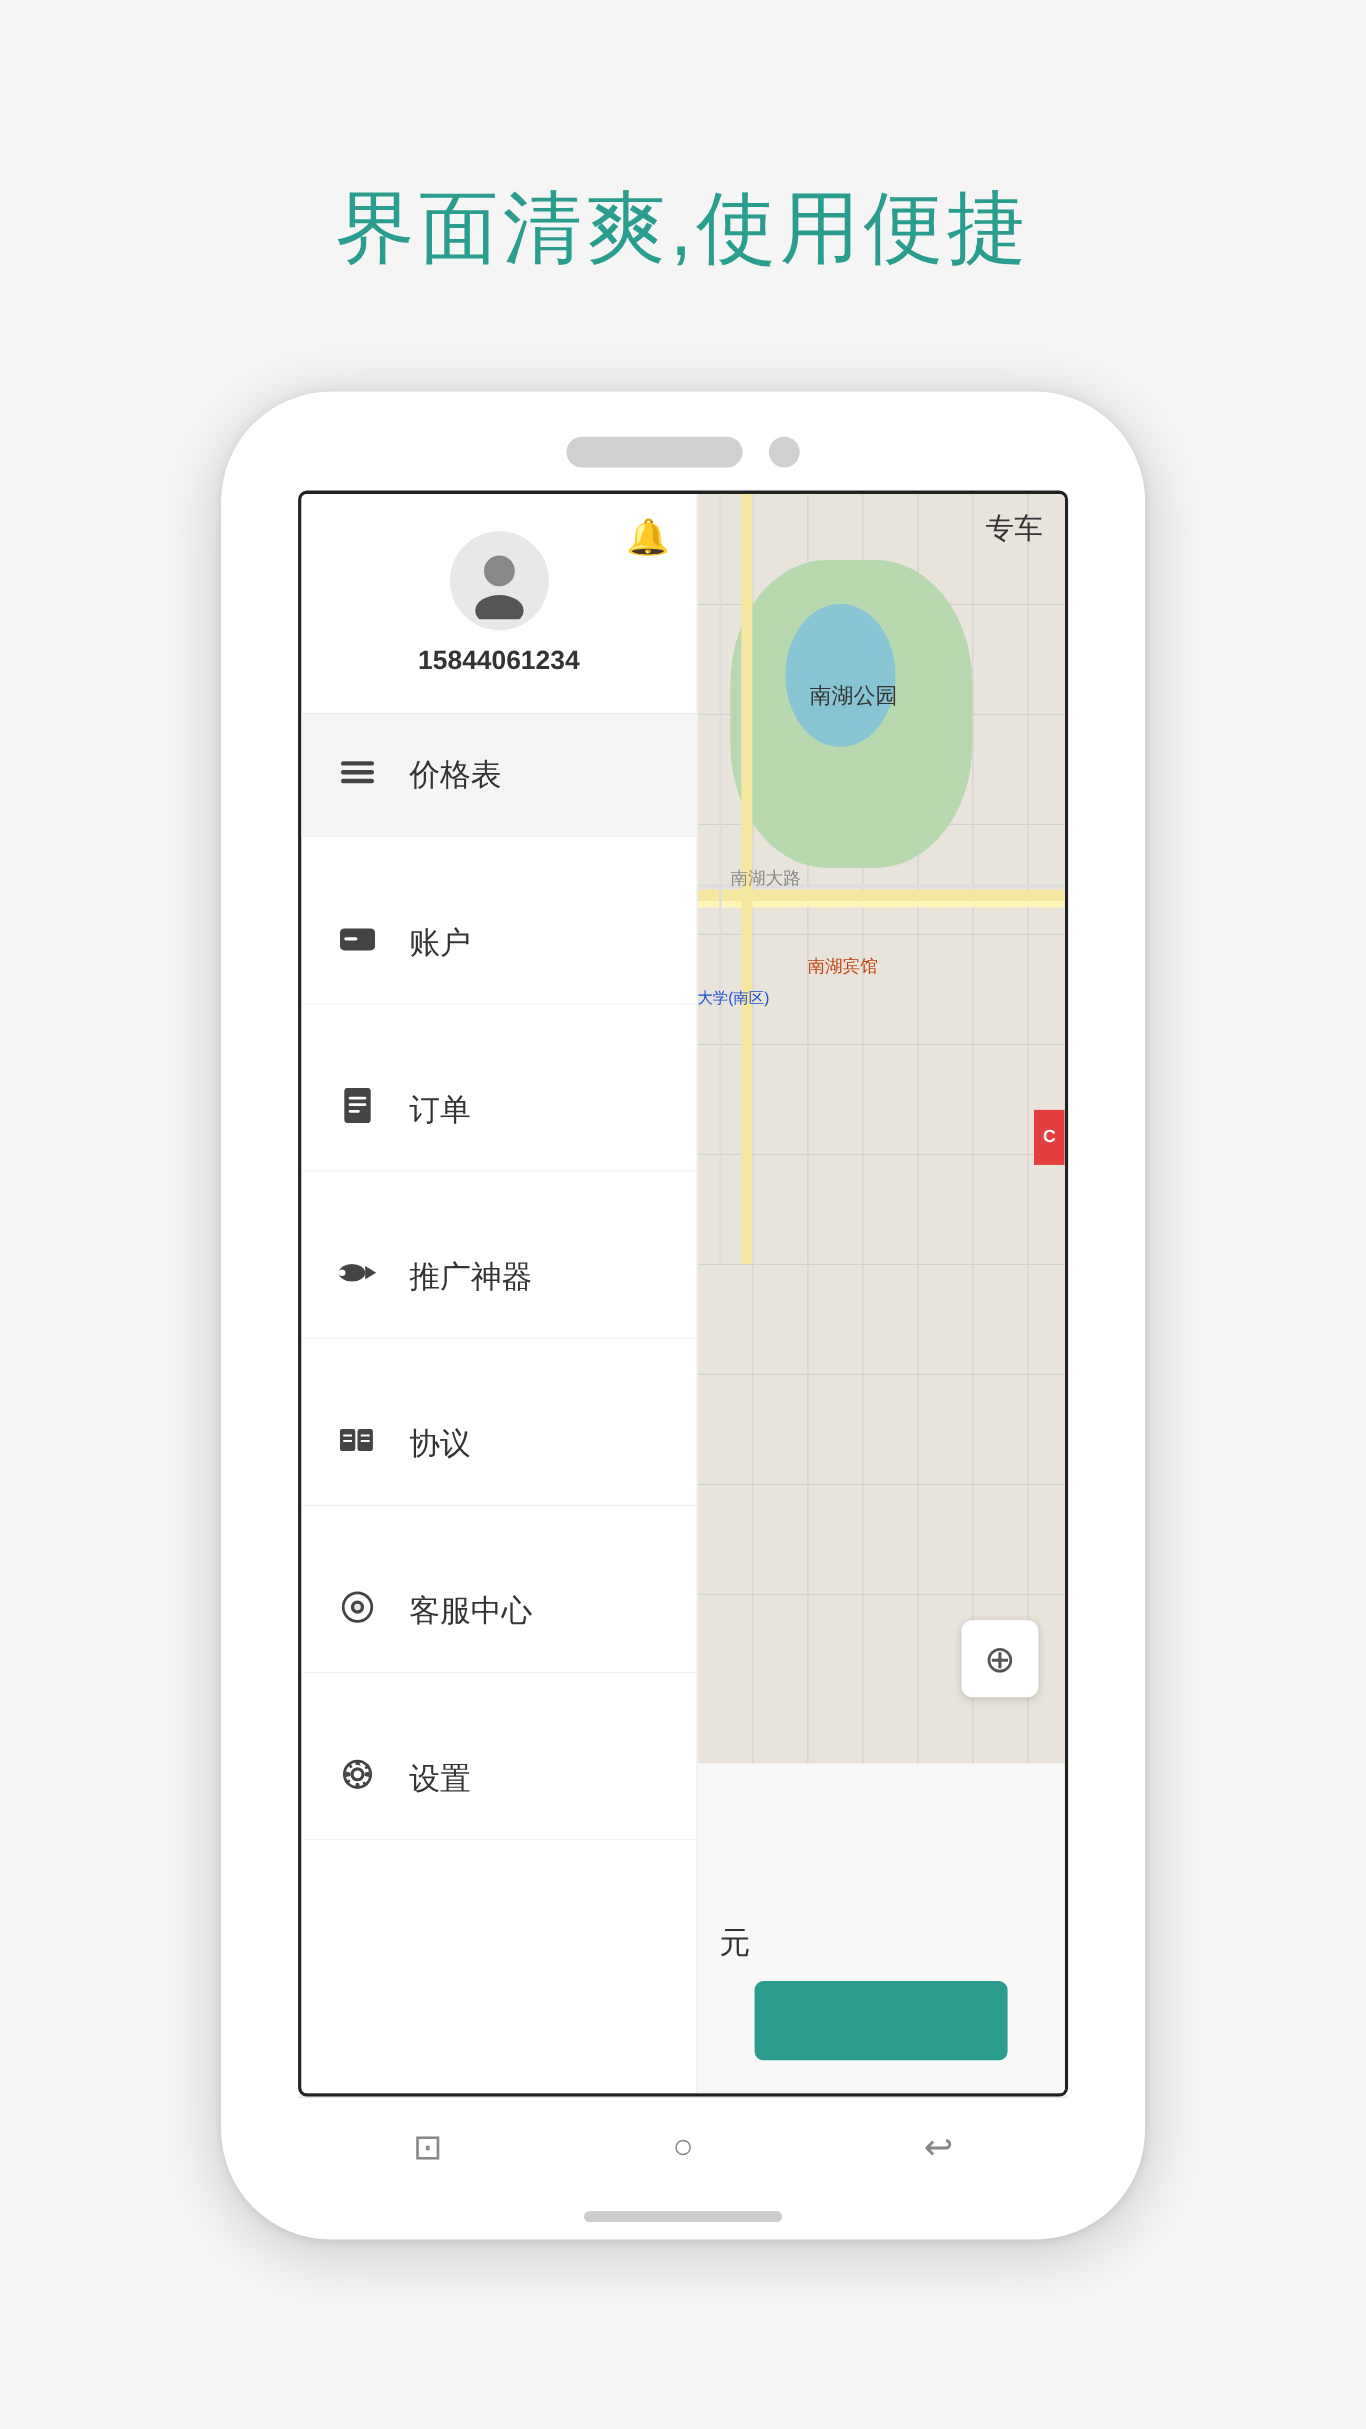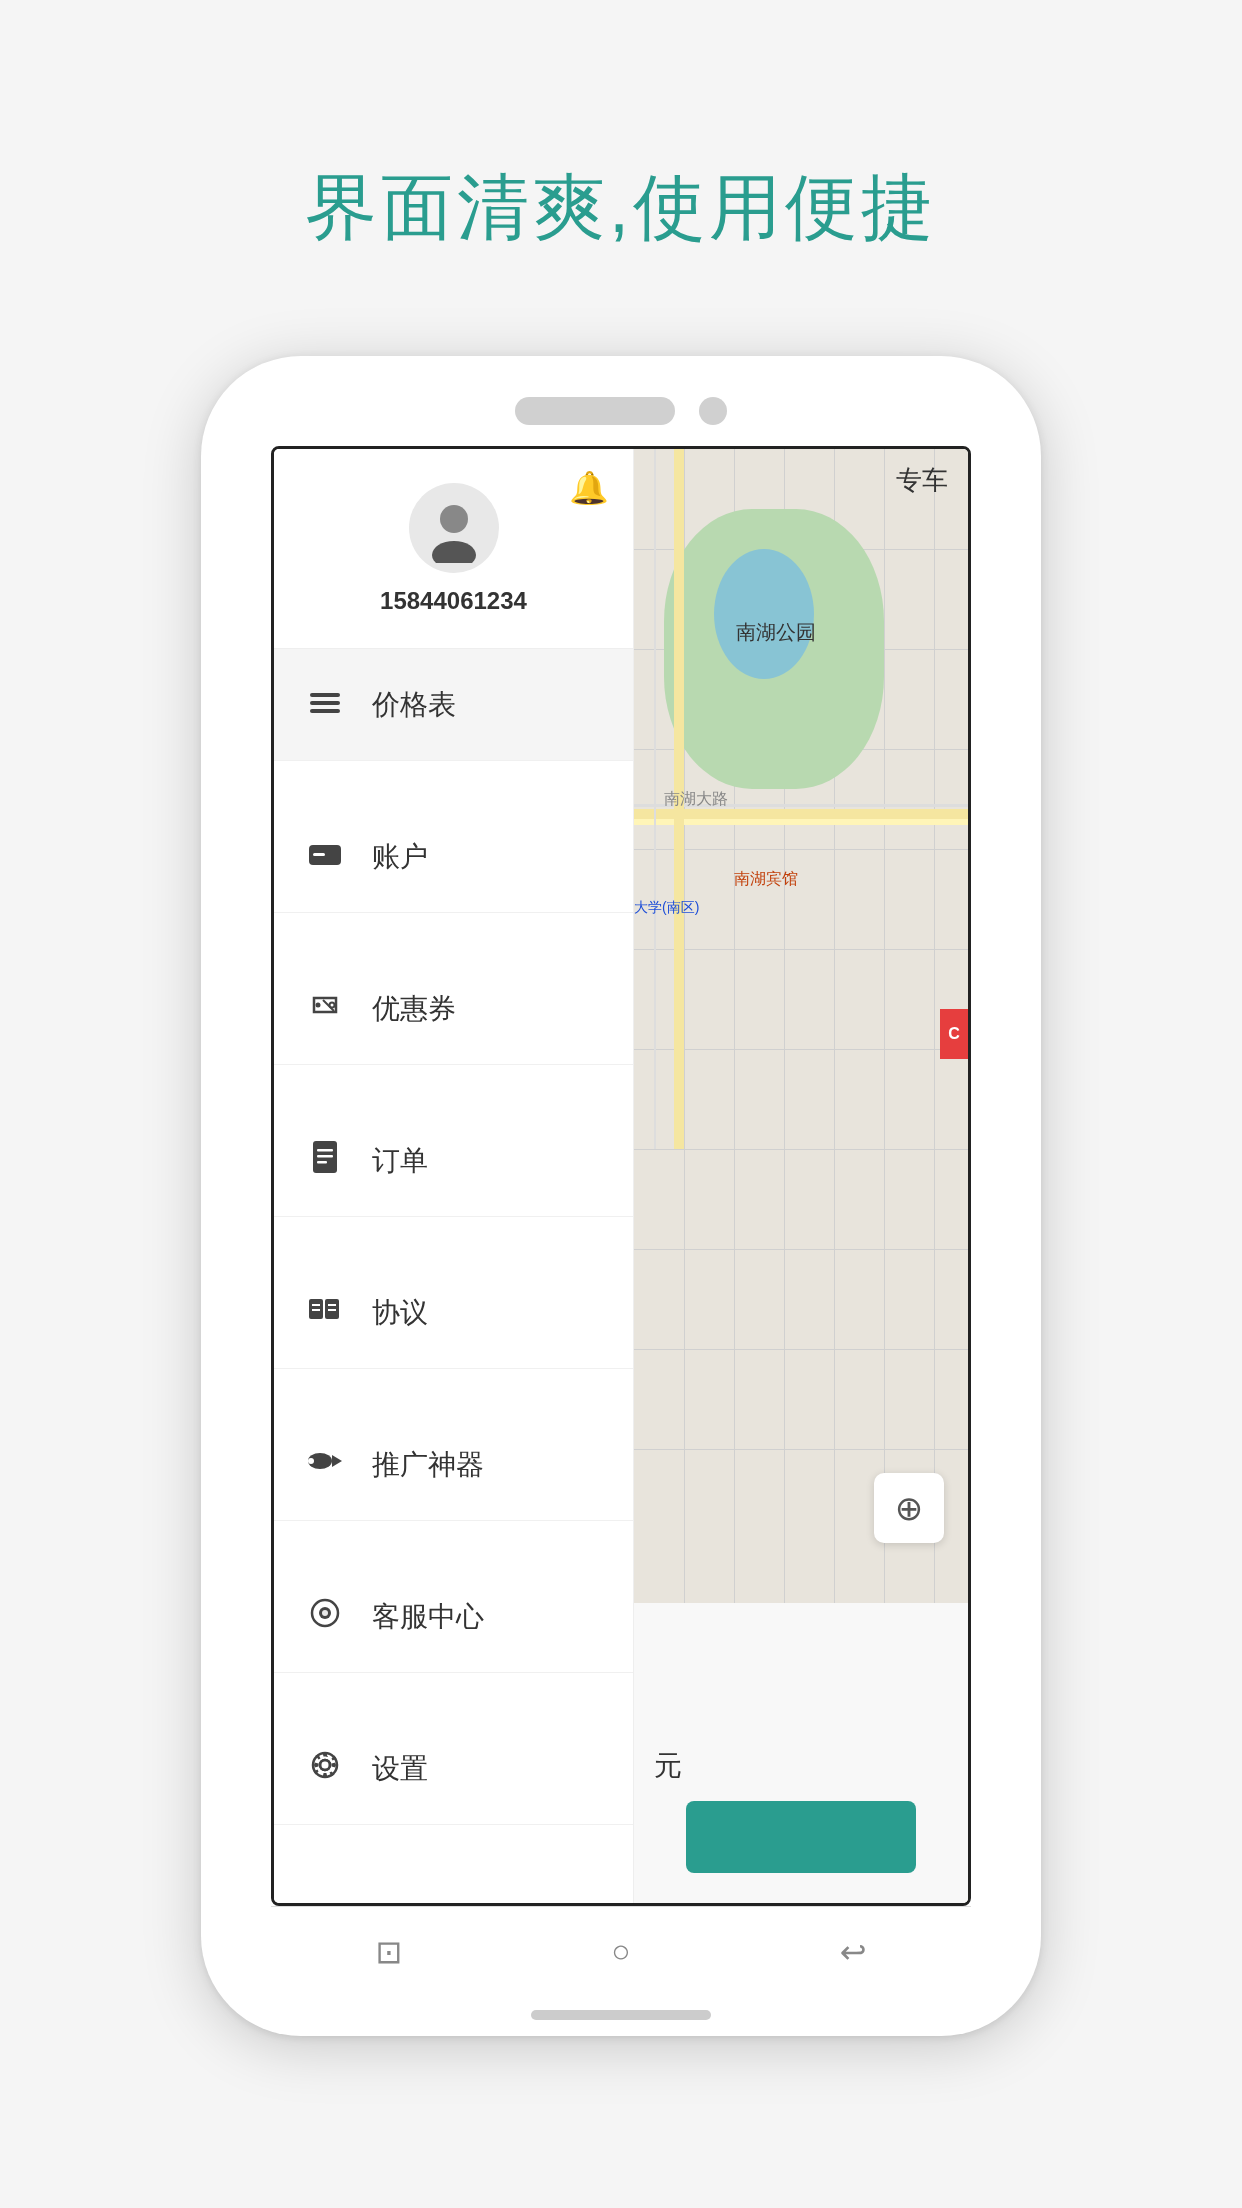--- a/index.html
+++ b/index.html
@@ -362,67 +362,56 @@
         <div class="menu-item">
           <span class="menu-item-icon">
             <svg width="32" height="26" viewBox="0 0 32 26">
               <rect x="0" y="4" width="32" height="20" rx="4" fill="#444"></rect>
               <rect x="4" y="12" width="12" height="3" rx="1.5" fill="#fff"></rect>
             </svg>
           </span>
           <span class="menu-item-label">账户</span>
         </div>
 
-        <div class="menu-item">
-          <span class="menu-item-icon">
-            <svg width="30" height="30" viewBox="0 0 30 30">
-              <path d="M4 8 L26 8 L26 22 L4 22 Z" fill="none" stroke="#444" stroke-width="2.5"></path>
-              <circle cx="8" cy="15" r="2.5" fill="#444"></circle>
-              <line x1="13" y1="10" x2="24" y2="21" stroke="#444" stroke-width="2"></line>
-              <circle cx="22" cy="15" r="2.5" fill="none" stroke="#444" stroke-width="2"></circle>
-            </svg>
-          </span>
-          <span class="menu-item-label">优惠券</span>
-        </div>
 
         <div class="menu-item">
           <span class="menu-item-icon">
             <svg width="28" height="32" viewBox="0 0 28 32">
               <rect x="2" y="0" width="24" height="32" rx="3" fill="#444"></rect>
               <rect x="6" y="8" width="16" height="2.5" rx="1" fill="#fff"></rect>
               <rect x="6" y="14" width="16" height="2.5" rx="1" fill="#fff"></rect>
               <rect x="6" y="20" width="10" height="2.5" rx="1" fill="#fff"></rect>
             </svg>
           </span>
           <span class="menu-item-label">订单</span>
+        </div>
+
+        <div class="menu-item">
+          <span class="menu-item-icon">
+            <svg width="34" height="28" viewBox="0 0 34 28">
+              <ellipse cx="12" cy="14" rx="12" ry="8" fill="#444"></ellipse>
+              <polygon points="24,8 34,14 24,20" fill="#444"></polygon>
+              <circle cx="3" cy="14" r="3" fill="#fff"></circle>
+            </svg>
+          </span>
+          <span class="menu-item-label">推广神器</span>
         </div>
 
         <div class="menu-item">
           <span class="menu-item-icon">
             <svg width="32" height="28" viewBox="0 0 32 28">
               <rect x="0" y="4" width="14" height="20" rx="2" fill="#444"></rect>
               <rect x="16" y="4" width="14" height="20" rx="2" fill="#444"></rect>
               <line x1="3" y1="10" x2="11" y2="10" stroke="#fff" stroke-width="2"></line>
               <line x1="3" y1="15" x2="11" y2="15" stroke="#fff" stroke-width="2"></line>
               <line x1="19" y1="10" x2="27" y2="10" stroke="#fff" stroke-width="2"></line>
               <line x1="19" y1="15" x2="27" y2="15" stroke="#fff" stroke-width="2"></line>
             </svg>
           </span>
           <span class="menu-item-label">协议</span>
-        </div>
-
-        <div class="menu-item">
-          <span class="menu-item-icon">
-            <svg width="34" height="28" viewBox="0 0 34 28">
-              <ellipse cx="12" cy="14" rx="12" ry="8" fill="#444"></ellipse>
-              <polygon points="24,8 34,14 24,20" fill="#444"></polygon>
-              <circle cx="3" cy="14" r="3" fill="#fff"></circle>
-            </svg>
-          </span>
-          <span class="menu-item-label">推广神器</span>
         </div>
 
         <div class="menu-item">
           <span class="menu-item-icon">
             <svg width="30" height="30" viewBox="0 0 30 30">
               <circle cx="15" cy="15" r="13" fill="none" stroke="#444" stroke-width="2.5"></circle>
               <circle cx="15" cy="15" r="6" fill="#444"></circle>
               <circle cx="15" cy="15" r="3" fill="#e8e8e8"></circle>
             </svg>
           </span>

